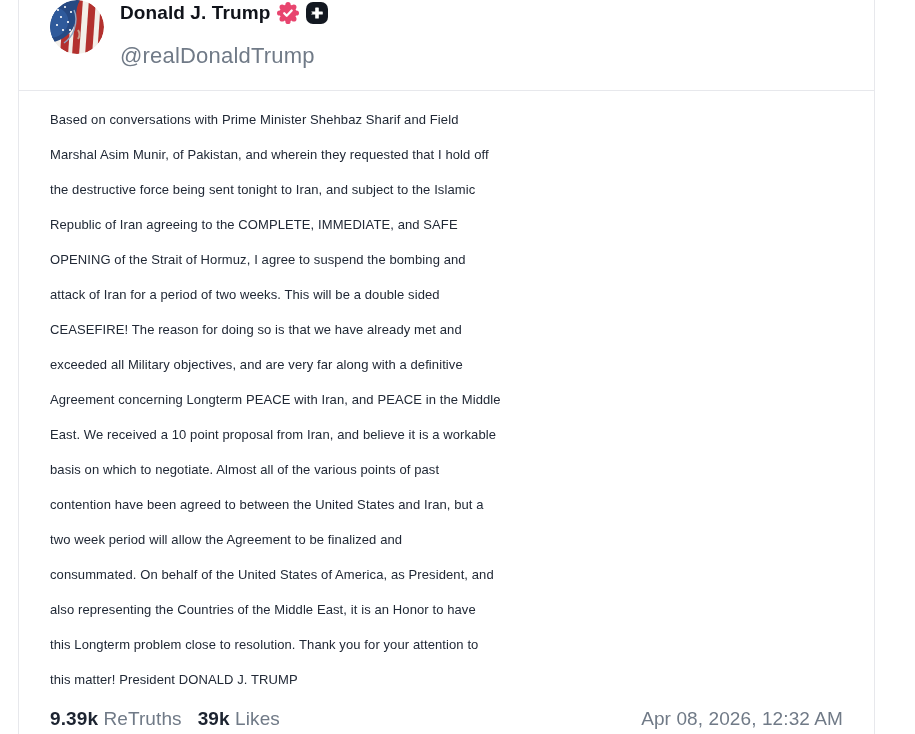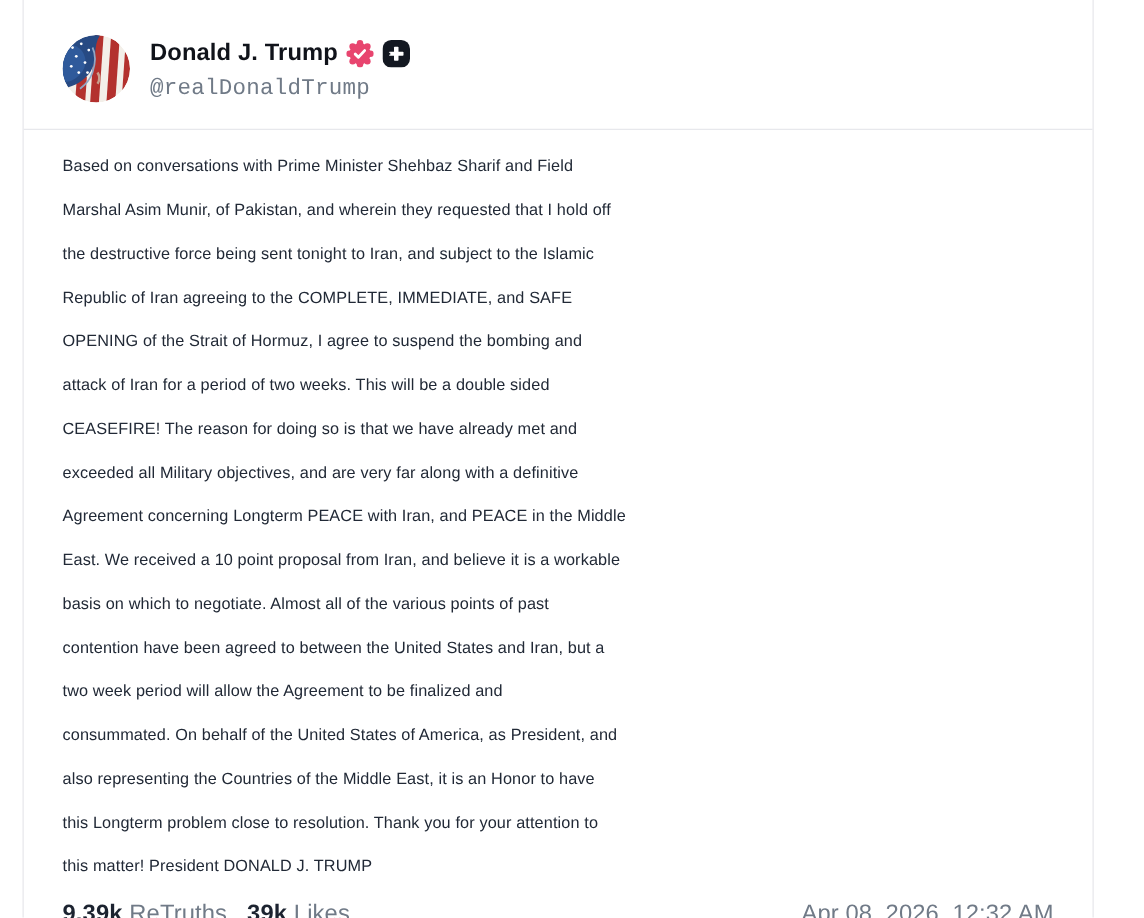--- a/index.html
+++ b/index.html
@@ -10,27 +10,27 @@
     --text-secondary:#707a87;
   }
   *{margin:0;padding:0;box-sizing:border-box;}
   html,body{width:915px;height:734px;overflow:hidden;background:#ffffff;
     font-family:"Liberation Sans","DejaVu Sans",sans-serif;}
   .card{
     position:absolute;left:18px;top:0;width:857px;height:734px;
     background:#fff;border-left:1px solid var(--border);border-right:1px solid var(--border);
     padding:0 31px;
   }
-  .post-header{display:flex;gap:16px;padding-top:28px;}
+  .post-header{display:flex;gap:16px;}
   .avatar{width:54px;height:54px;border-radius:50%;overflow:hidden;flex:0 0 54px;cursor:pointer;}
   .author-block{display:flex;flex-direction:column;justify-content:center;margin-top:2px;}
   .name-row{display:flex;align-items:center;gap:7px;}
   .display-name{font-size:19px;font-weight:bold;color:#10131a;letter-spacing:.1px;cursor:pointer;}
   .badge{display:inline-flex;align-items:center;justify-content:center;}
-  .handle{font-size:18px;color:var(--text-secondary);margin-top:7px;letter-spacing:.2px;cursor:pointer;font-family:Liberation Mono, monospace;}
+  .handle{font-size:22px;color:var(--text-secondary);margin-top:19px;letter-spacing:.2px;cursor:pointer;}
   .divider{height:1px;background:var(--border);margin:21px -31px 0 -31px;}
   .post-body{
     margin-top:11px;
     font-size:13px;line-height:35px;color:var(--text-primary);
     letter-spacing:.1px;white-space:pre-line;width:802px;
   }
   .post-footer{
     margin-top:11px;display:flex;justify-content:space-between;align-items:baseline;
     font-size:19px;letter-spacing:.1px;
   }

